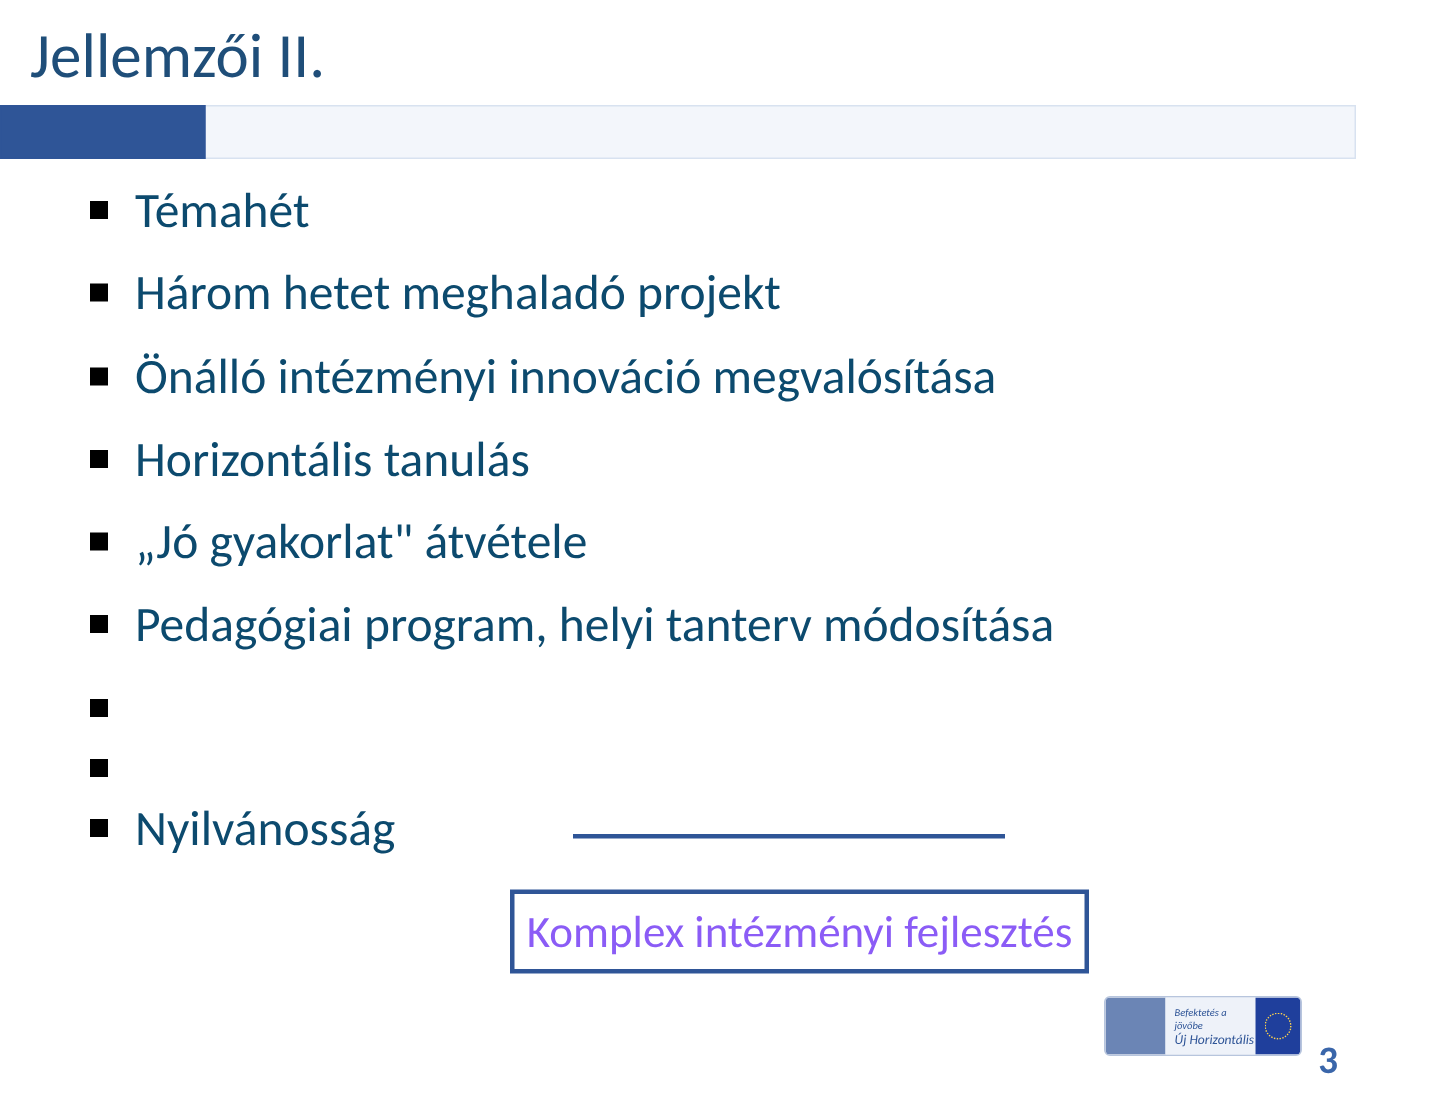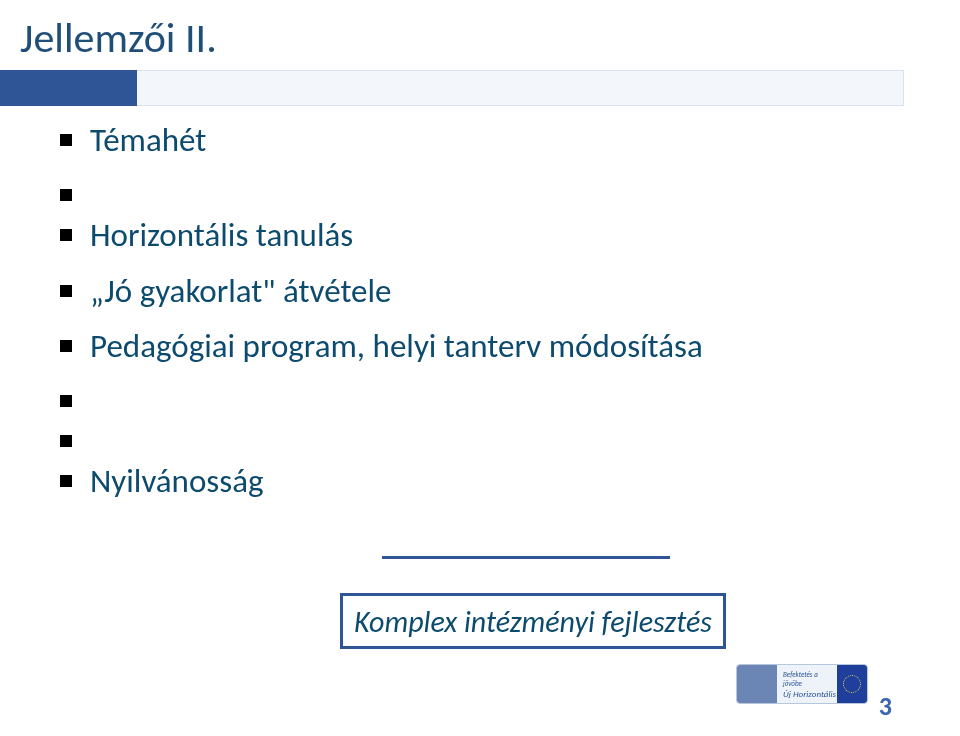--- a/index.html
+++ b/index.html
@@ -96,22 +96,21 @@
     left: 340px;
     top: 593px;
     width: 380px;
     height: 50px;
     border: 3px solid #2f5597;
     background: #ffffff;
     display: flex;
     align-items: center;
     justify-content: center;
     font-size: 30px;
-    font-style: italic;
-    color: #0c4a6e;
+    color: #8b5cf6;
   }
 
   
   .eu-badge {
     position: absolute;
     right: 36px;
     bottom: 32px;
     width: 130px;
     height: 38px;
     display: flex;
@@ -179,20 +178,25 @@
     <div class="bar-accent"></div>
   </div>
 
   <div class="bullets">
     <div class="bullet">
       <span class="sq"></span>
       <span>Témahét</span>
     </div>
     <div class="bullet">
       <span class="sq"></span>
+      <span>Három hetet meghaladó projekt</span>
+    </div>
+    <div class="bullet">
+      <span class="sq"></span>
+      <span>Önálló intézményi innováció megvalósítása</span>
     </div>
     <div class="bullet">
       <span class="sq"></span>
       <span>Horizontális tanulás</span>
     </div>
     <div class="bullet">
       <span class="sq"></span>
       <span>„Jó gyakorlat" átvétele</span>
     </div>
     <div class="bullet">

